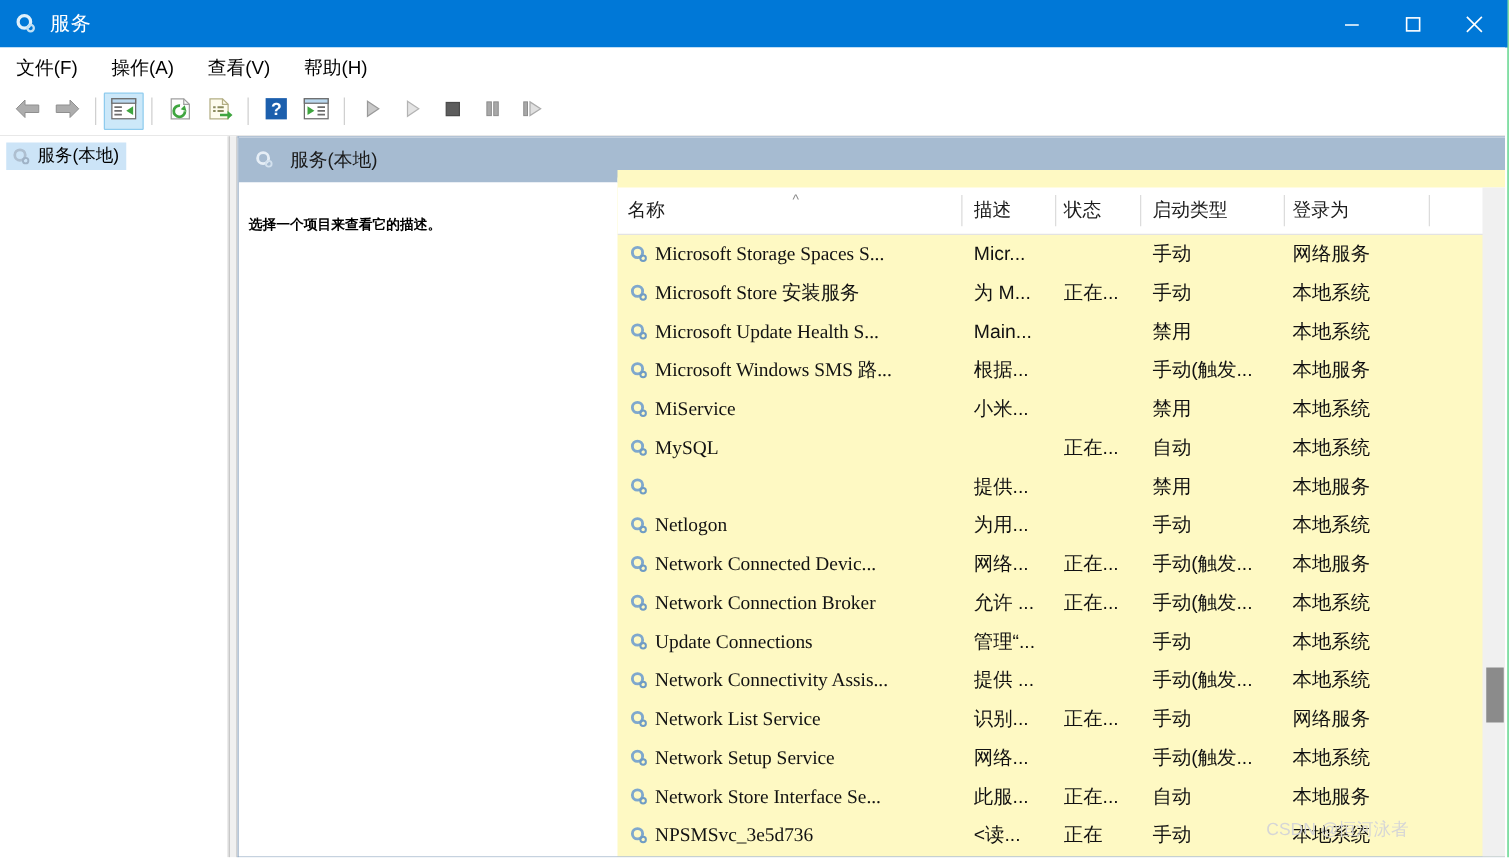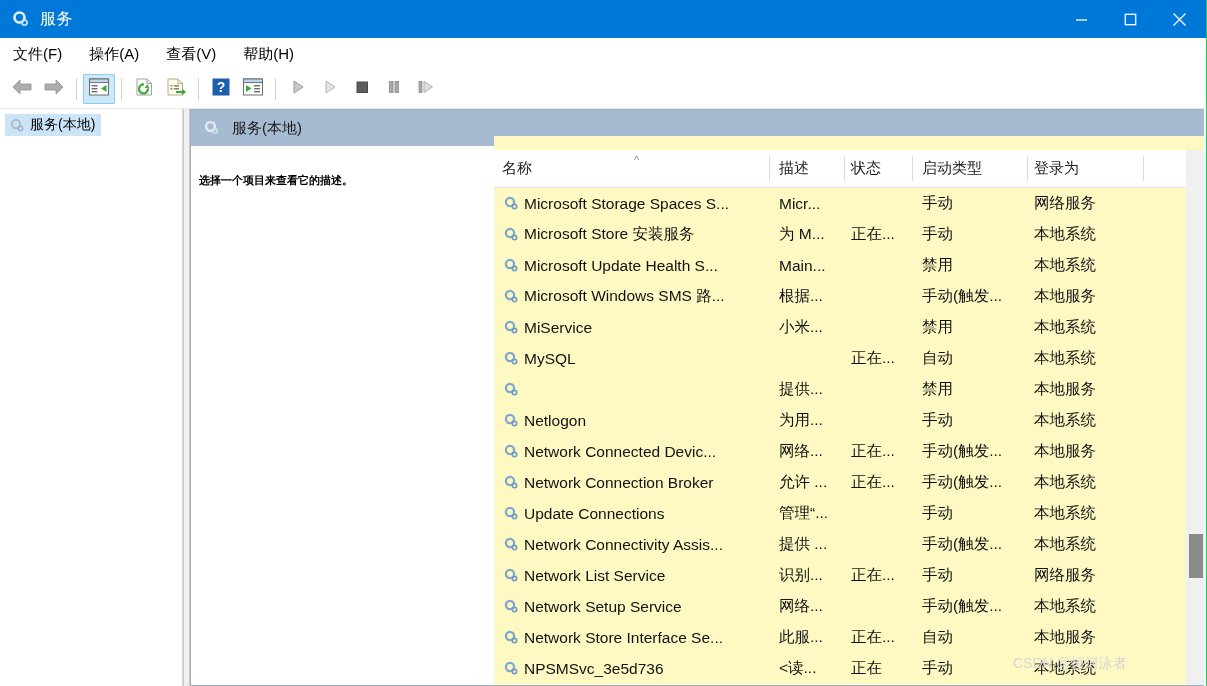--- a/index.html
+++ b/index.html
@@ -297,20 +297,21 @@
     font-size: 15.5px;
     color: #121212;
     display: flex;
     align-items: center;
     white-space: nowrap;
     overflow: hidden;
   }
   .cell-name {
     left: 8px;
     width: 268px;
+    font-family: Liberation Serif, serif;
   }
   .row-icon {
     width: 19px; height: 19px;
     margin-right: 3px;
     flex: none;
     display: flex;
     align-items: center;
     justify-content: center;
   }
   .cell-desc  { left: 285px;  width: 66px; }

